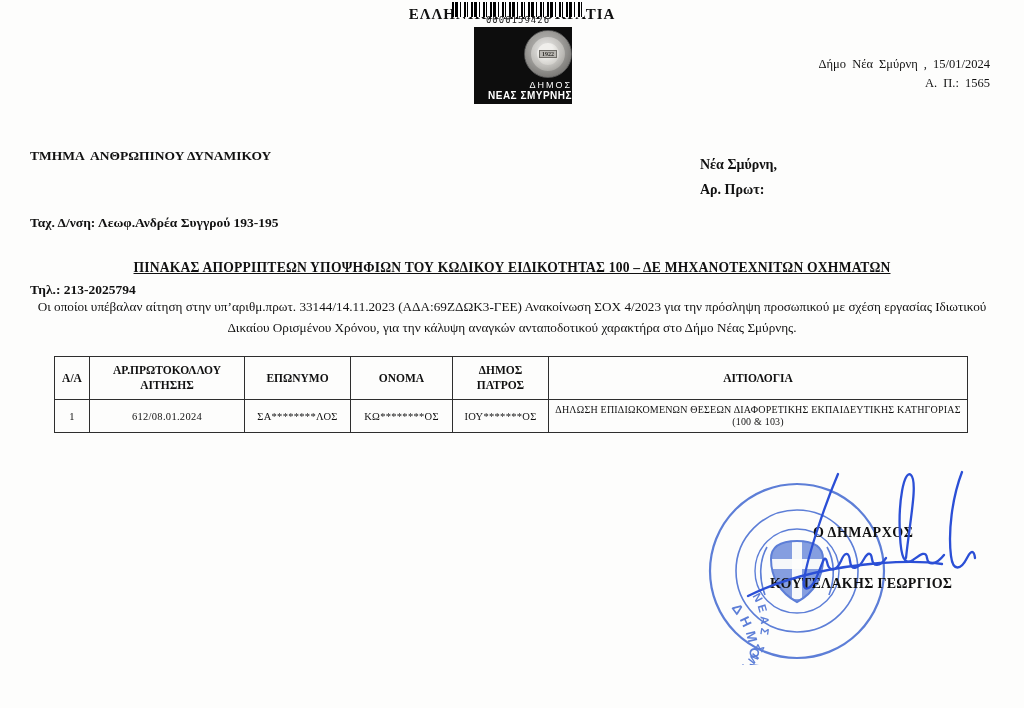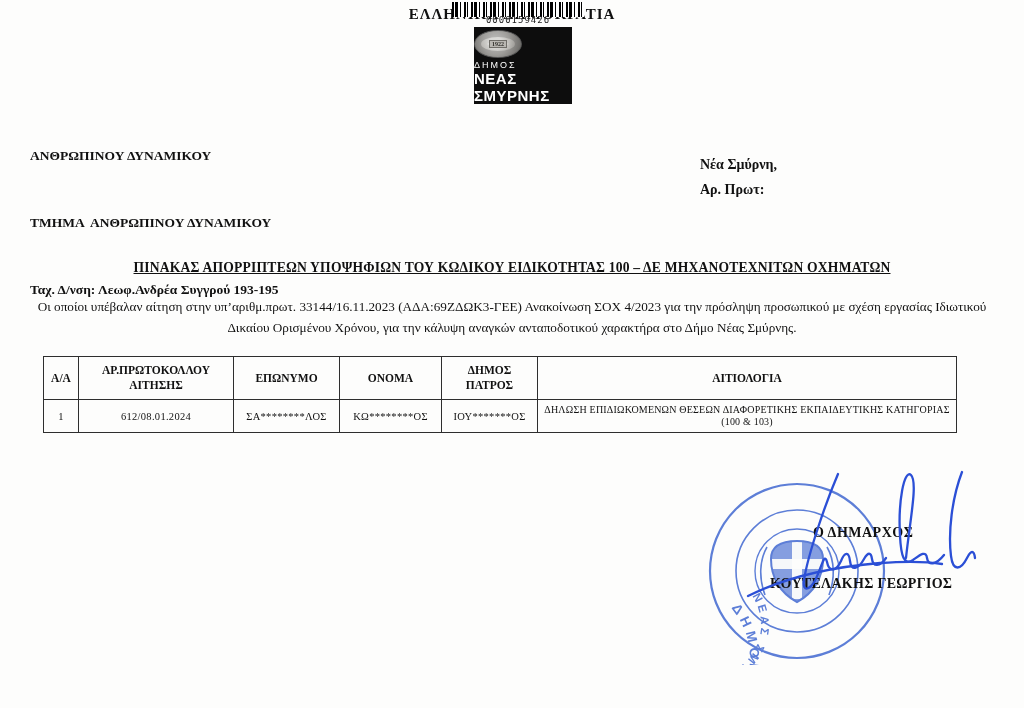--- a/index.html
+++ b/index.html
@@ -18,31 +18,31 @@
       #000 0 2px,#fff 2px 3px,#000 3px 6px,#fff 6px 8px,
       #000 8px 9px,#fff 9px 12px,#000 12px 14px,#fff 14px 15px,
       #000 15px 16px,#fff 16px 19px);
   }
   .barcode-number{
     position:absolute;left:452px;top:15px;width:132px;text-align:center;
     font-family:"DejaVu Sans Mono",monospace;font-size:9px;letter-spacing:1px;z-index:2;color:#222;
   }
   .logo-square{
     position:absolute;left:474px;top:27px;width:98px;height:77px;background:#0d0d0d;
-    z-index:3;display:flex;flex-direction:column;align-items:flex-start;padding-top:3px;box-sizing:border-box;
+    z-index:3;display:flex;flex-direction:column;align-items:flex-end;padding-top:3px;box-sizing:border-box;
   }
   .seal-circle{
     width:46px;height:46px;border-radius:50%;
     background:radial-gradient(circle at 45% 40%, #f0efec 18%, #cfcdc8 45%, #8f8d88 78%, #6a6862 100%);
     border:1px solid #555;display:flex;align-items:center;justify-content:center;
     box-shadow:inset 0 0 0 6px rgba(60,60,60,.25), inset 0 0 0 12px rgba(120,120,120,.18);
   }
   .seal-year{font-size:6px;color:#2e2c28;font-weight:bold;background:#b9b7b2;padding:0 2px;border:1px solid #6f6d68;}
   .logo-line1{color:#fff;font-family:"Liberation Sans",sans-serif;font-size:9px;letter-spacing:2px;margin-top:2px;}
-  .logo-line2{color:#fff;font-family:"Liberation Sans",sans-serif;font-size:15px;font-weight:bold;letter-spacing:.5px;}
+  .logo-line2{color:#fff;font-family:"Liberation Sans",sans-serif;font-size:10px;font-weight:bold;letter-spacing:.5px;}
   .date-block{
     position:absolute;right:34px;top:55px;text-align:right;font-size:12.5px;line-height:19px;word-spacing:3px;
   }
   
   .dept{
     position:absolute;left:30px;top:100px;font-size:13.5px;font-weight:bold;line-height:22.4px;white-space:pre-wrap;
   }
   .dept .email{font-weight:normal;text-decoration:underline;}
   
   .ref{
@@ -55,21 +55,21 @@
   .doc-title span{
     font-size:13.6px;font-weight:bold;text-decoration:underline;letter-spacing:.2px;
   }
   
   .intro{
     position:absolute;top:296px;left:22px;width:980px;text-align:center;
     font-size:13.2px;line-height:21px;
   }
   
   table.rejects{
-    position:absolute;left:43px;top:356px;width:913px;border-collapse:collapse;table-layout:fixed;
+    position:absolute;left:54px;top:356px;width:913px;border-collapse:collapse;table-layout:fixed;
   }
   table.rejects th, table.rejects td{
     border:1.2px solid #2e2e2e;text-align:center;vertical-align:middle;padding:2px 3px;
   }
   table.rejects th{font-size:11.5px;font-weight:bold;height:38px;line-height:15px;}
   table.rejects td{font-size:10.5px;height:28px;letter-spacing:.3px;}
   table.rejects td.reason{font-size:10px;line-height:12px;letter-spacing:.2px;}
   
   .stamp-svg{position:absolute;left:703px;top:477px;z-index:4;opacity:.82;}
   .mayor-role{
@@ -89,37 +89,39 @@
 
 <div class="logo-square">
   <div class="seal-circle">
     <span class="seal-year">1922</span>
   </div>
   <div class="logo-line1">ΔΗΜΟΣ</div>
   <div class="logo-line2">ΝΕΑΣ ΣΜΥΡΝΗΣ</div>
 </div>
 
 <div class="date-block">
+  <div>Δήμο Νέα Σμύρνη , 15/01/2024</div>
+  <div>Α. Π.: 1565</div>
 </div>
 
 <div class="dept">
-  <div>ΑΝΘΡΩΠΙΝΟΥ ΔΥΝΑΜΙΚΟΥ</div>
   <div>ΤΜΗΜΑ  ΑΝΘΡΩΠΙΝΟΥ ΔΥΝΑΜΙΚΟΥ</div>
   <div><span>Ταχ. Δ/νση:</span> <span>Λεωφ.Ανδρέα Συγγρού 193-195</span></div>
+  <div><span>Τηλ.:</span> <span>213-2025794</span></div>
 </div>
 
 <div class="ref">
   <div>Νέα Σμύρνη,</div>
   <div>Αρ. Πρωτ:</div>
 </div>
 
 <div class="doc-title">
   <span>ΠΙΝΑΚΑΣ ΑΠΟΡΡΙΠΤΕΩΝ ΥΠΟΨΗΦΙΩΝ ΤΟΥ ΚΩΔΙΚΟΥ ΕΙΔΙΚΟΤΗΤΑΣ 100 – ΔΕ ΜΗΧΑΝΟΤΕΧΝΙΤΩΝ ΟΧΗΜΑΤΩΝ</span>
 </div>
-<div class="intro">Οι οποίοι υπέβαλαν αίτηση στην υπ’αριθμ.πρωτ. 33144/16.11.2023 (ΑΔΑ:69ΖΔΩΚ3-ΓΕΕ) Ανακοίνωση ΣΟΧ 4/2023 για την πρόσληψη προσωπικού με σχέση εργασίας Ιδιωτικού Δικαίου Ορισμένου Χρόνου, για την κάλυψη αναγκών ανταποδοτικού χαρακτήρα στο Δήμο Νέας Σμύρνης.</div>
+<div class="intro">Οι οποίοι υπέβαλαν αίτηση στην υπ’αριθμ.πρωτ. 33144/14.11.2023 (ΑΔΑ:69ΖΔΩΚ3-ΓΕΕ) Ανακοίνωση ΣΟΧ 4/2023 για την πρόσληψη προσωπικού με σχέση εργασίας Ιδιωτικού Δικαίου Ορισμένου Χρόνου, για την κάλυψη αναγκών ανταποδοτικού χαρακτήρα στο Δήμο Νέας Σμύρνης.</div>
 
 <table class="rejects">
   <colgroup>
     <col style="width:35px">
       <col style="width:155px">
       <col style="width:106px">
     <col style="width:102px">
       <col style="width:96px">
       <col style="width:419px">
   </colgroup>

